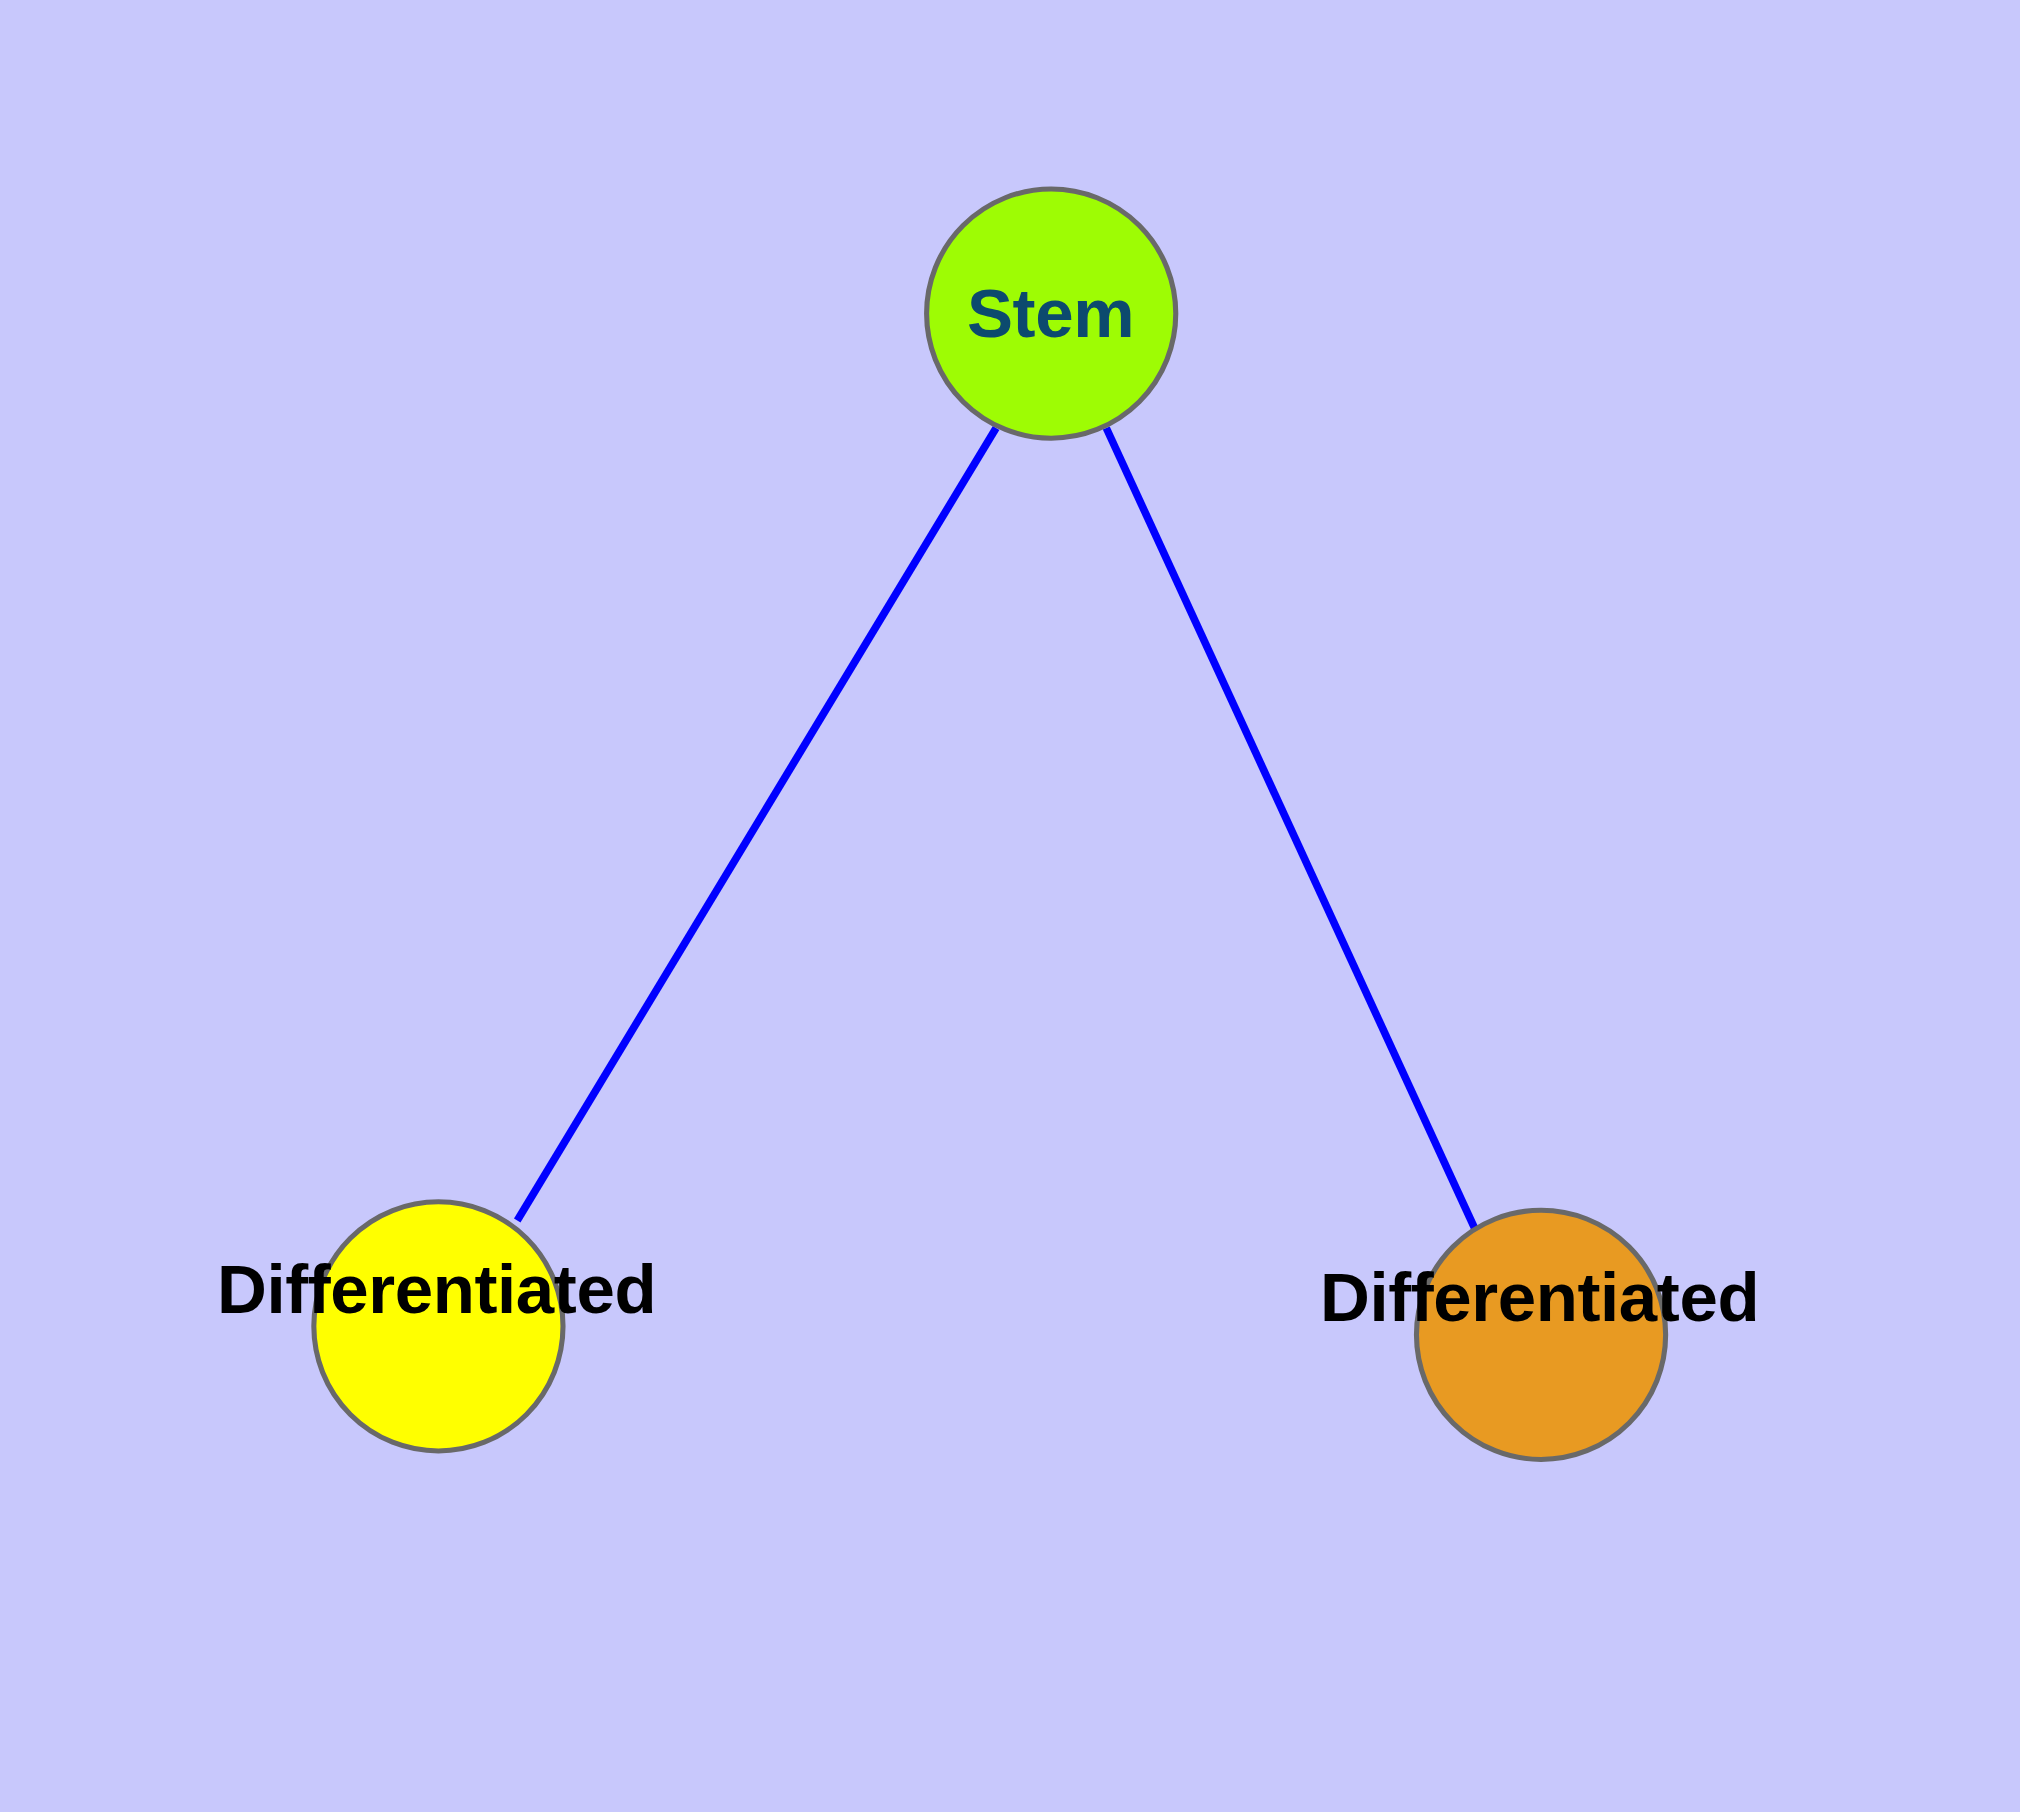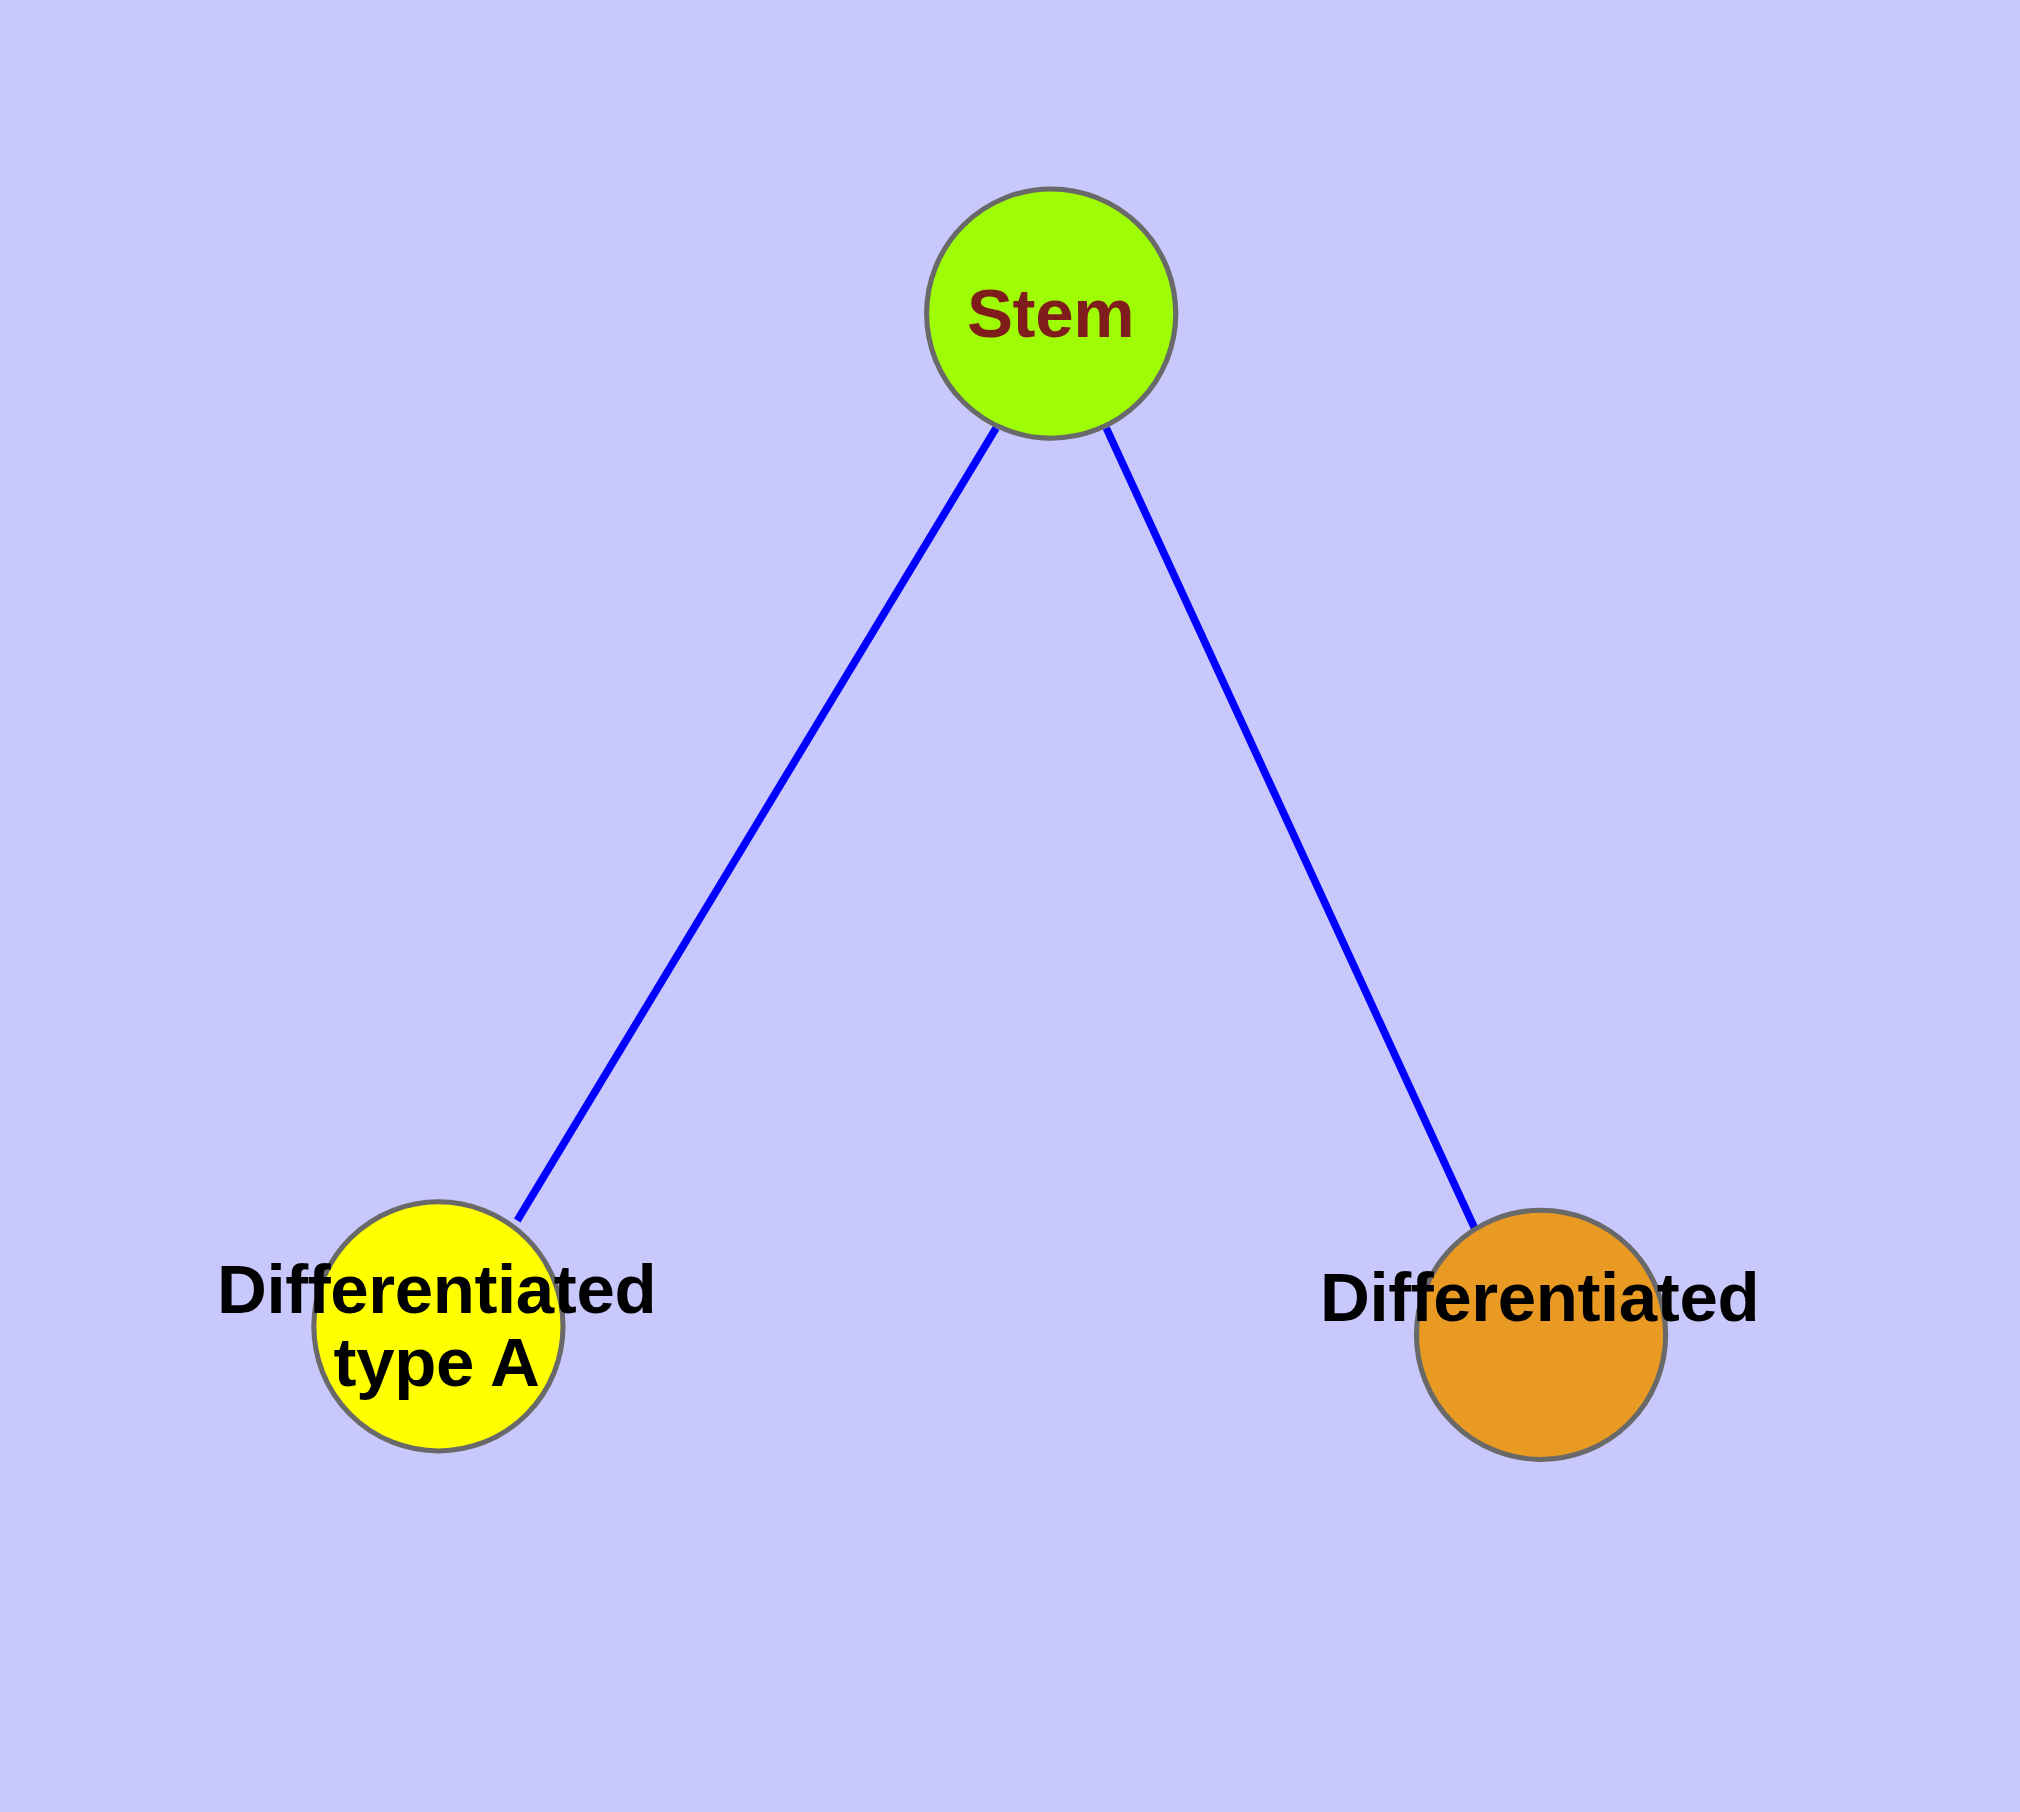--- a/index.html
+++ b/index.html
@@ -52,19 +52,19 @@
         <line x1="1305" y1="505" x2="1740" y2="1450" stroke="#0000ff" stroke-width="9" stroke-linecap="butt"></line>
       </g>
     <g id="node-layer">
         <circle cx="1240" cy="370" r="147" fill="#9efc04" stroke="#696969" stroke-width="6"></circle>
         <circle cx="517" cy="1565" r="147" fill="#ffff00" stroke="#696969" stroke-width="6"></circle>
         <circle cx="1818" cy="1575" r="147" fill="#e89a22" stroke="#696969" stroke-width="6"></circle>
       </g>
   </svg>
 
   <div id="label-layer">
-      <div class="node-label" style="font-size: 69px; color: #7f1d1d; left: 967px; top: 277px;"><div>Stem</div></div>
-      <div class="node-label" style="font-size: 69px; color: rgb(0, 0, 0); left: 217px; top: 1253px;"><div>Differentiated</div><div>type A</div></div>
+      <div class="node-label" style="font-size: 69px; color: #0c4a6e; left: 967px; top: 277px;"><div>Stem</div></div>
+      <div class="node-label" style="font-size: 69px; color: rgb(0, 0, 0); left: 217px; top: 1253px;"><div>Differentiated</div></div>
       <div class="node-label" style="font-size: 69px; color: rgb(0, 0, 0); left: 1320px; top: 1261px;"><div>Differentiated</div></div>
     </div>
 
 </div>
 
 
 </body></html>

